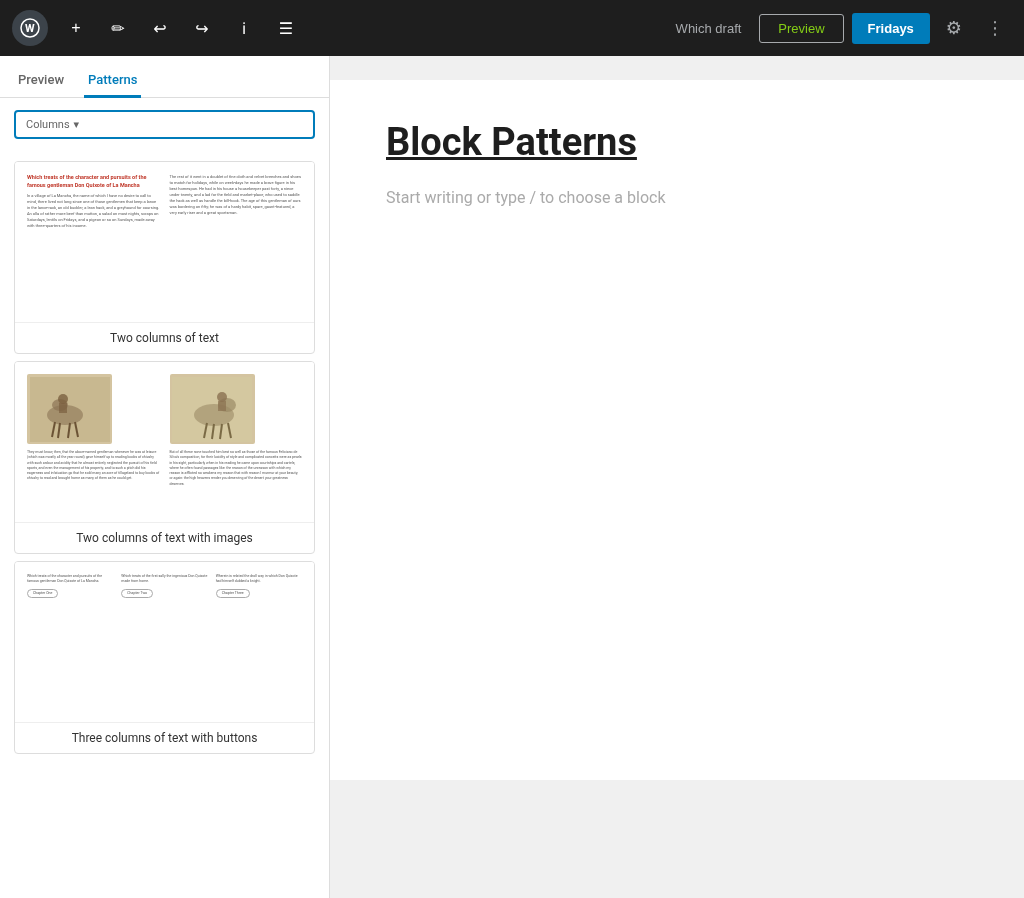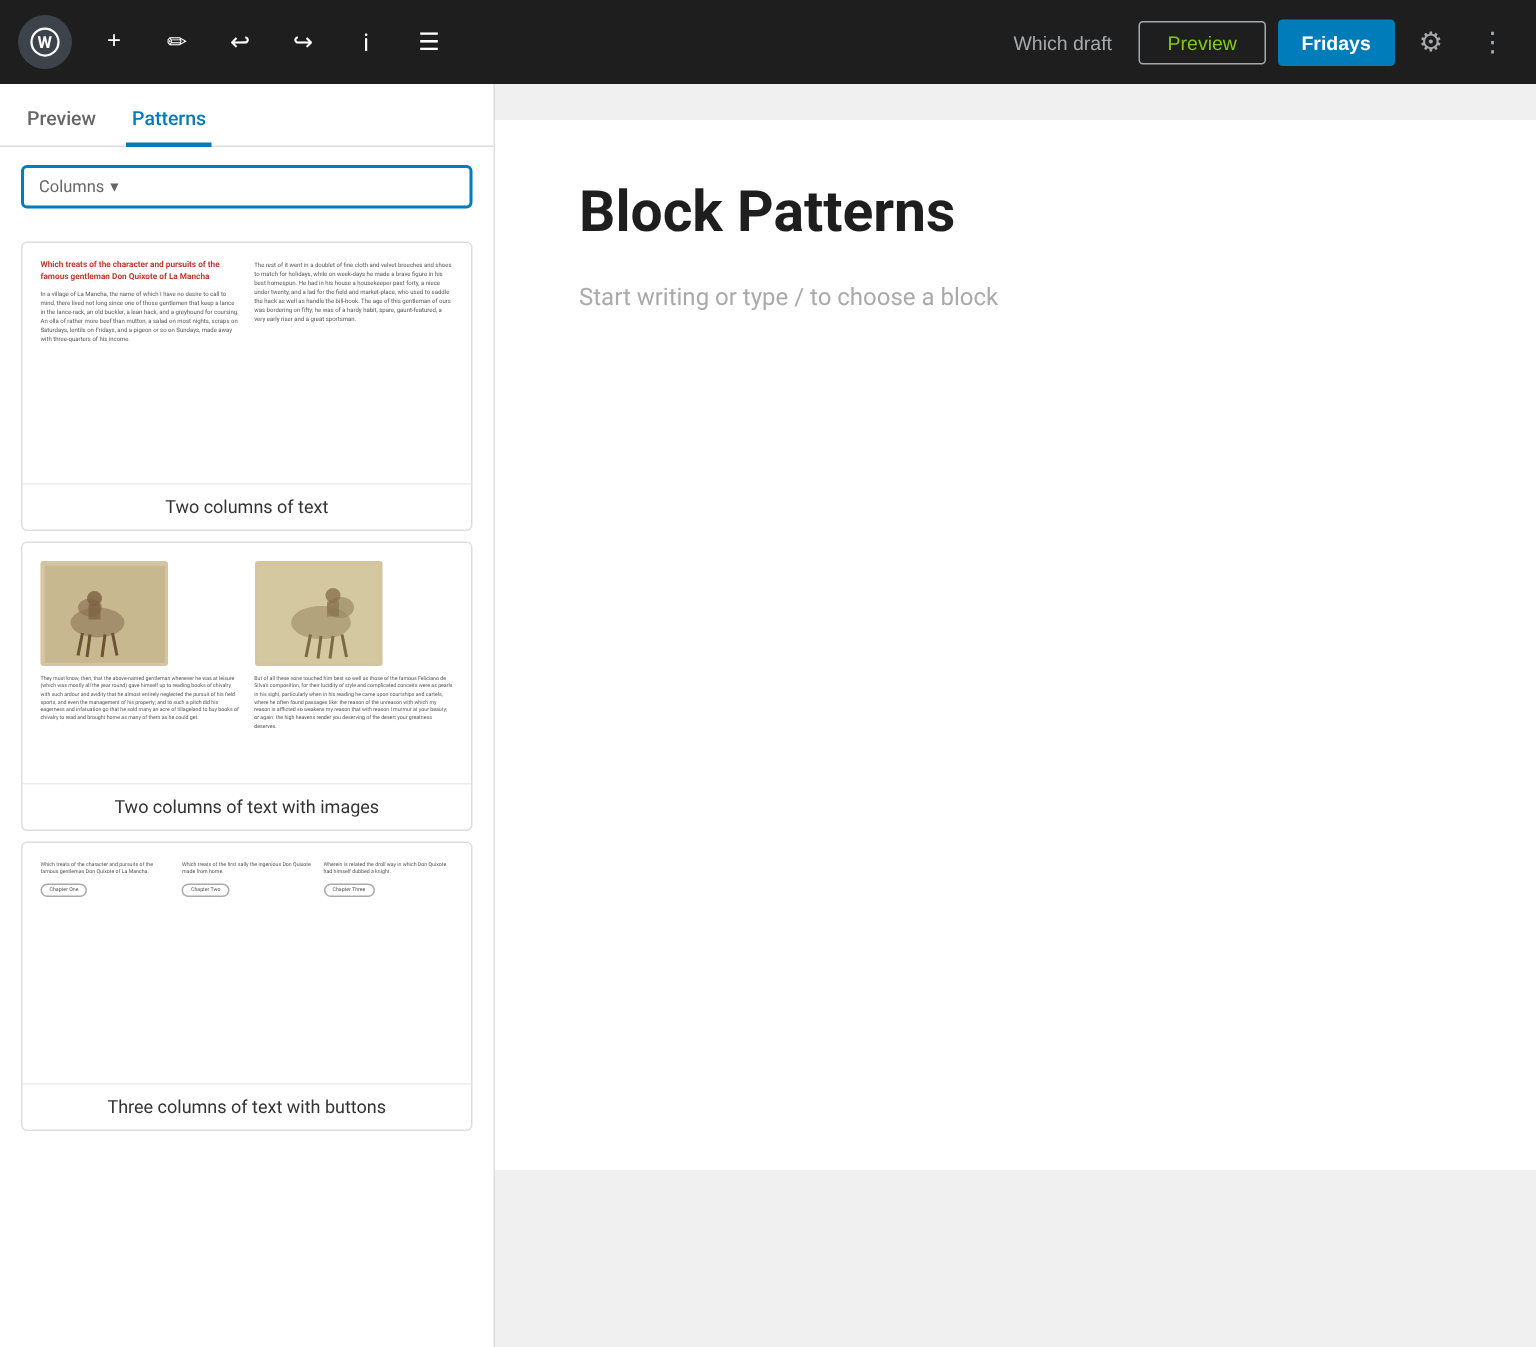--- a/index.html
+++ b/index.html
@@ -247,20 +247,21 @@
       min-height: 700px;
       padding: 40px 56px;
       position: relative;
     }
     .editor-title {
       font-size: 38px;
       font-weight: 700;
       color: #1e1e1e;
       margin-bottom: 24px;
       outline: none;
+      text-decoration: underline;
     }
     .editor-placeholder {
       color: #aaa;
       font-size: 16px;
     }
   </style>
 </head>
 <body>
 
 <div class="toolbar">

